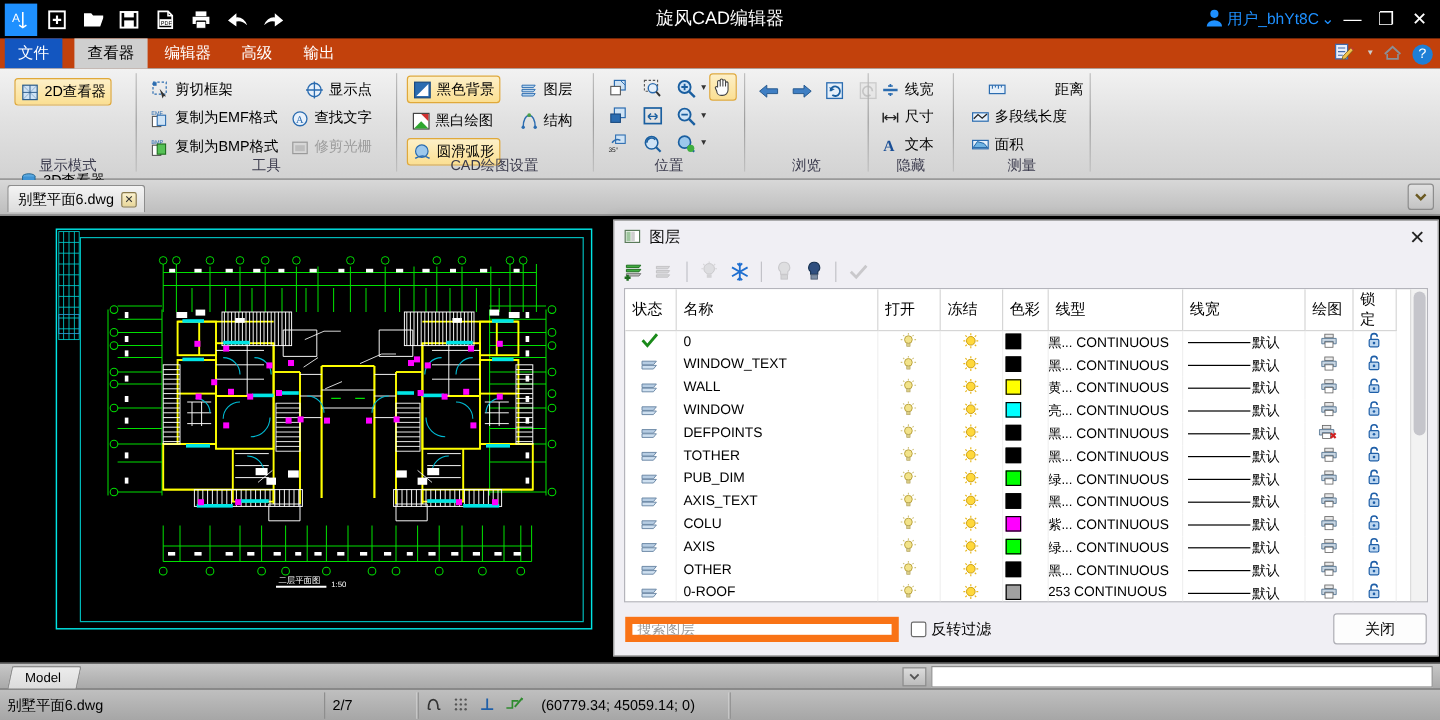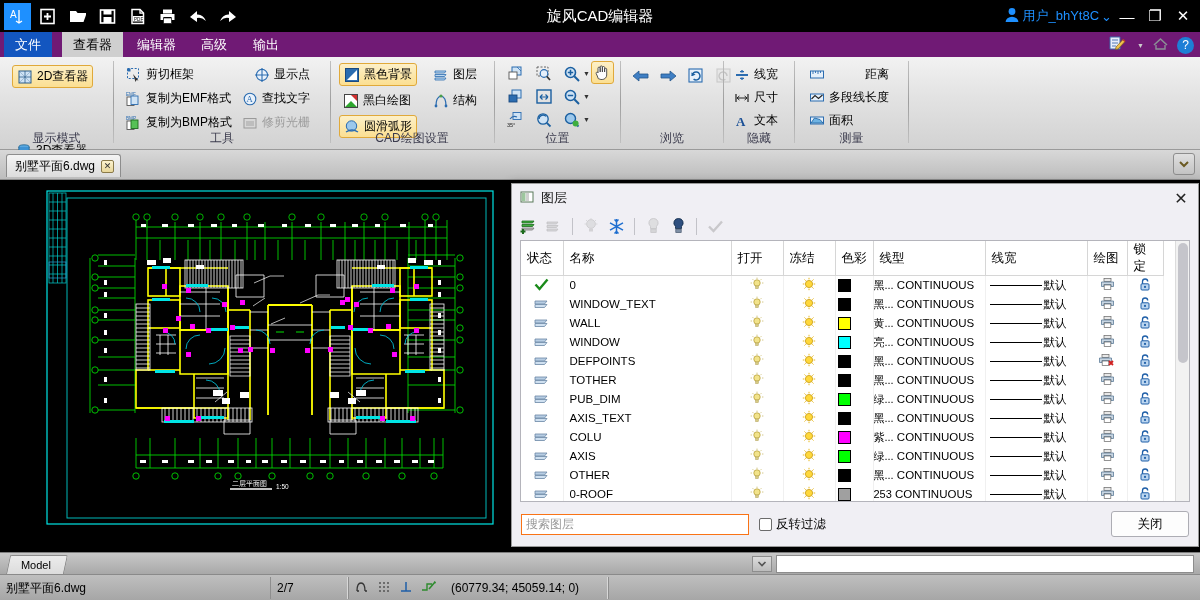--- a/index.html
+++ b/index.html
@@ -26,21 +26,22 @@
     pointer-events:none;
   }
   .tb-right{ position:absolute; right:4px; top:0; height:32px; display:flex; align-items:center; gap:2px;}
   .user-chip{ display:flex; align-items:center; gap:2px; color:#1e90ff; font-size:13px; max-width:110px; overflow:hidden; white-space:nowrap; cursor:pointer;}
   .user-name{ display:inline-block; max-width:78px; overflow:hidden; text-overflow:clip; white-space:nowrap;}
   .win-btn{ width:26px; height:32px; display:flex; align-items:center; justify-content:center; color:#fff; font-size:15px; cursor:pointer;}
 
   
   .menustrip{
     position:absolute; left:0; top:32px; width:1200px; height:25px;
-    background:#701a75;
+    background:#c2410c;
+    font-family:Liberation Mono, monospace;
   }
   .mtab{
     position:absolute; top:0; height:25px; line-height:25px;
     padding:0 11px; color:#fff; font-size:13px; cursor:pointer;
   }
   .mtab.file{ left:4px; background:#1356c0; color:#fff; font-weight:normal; }
   .mtab.sel{ background:#cfcfcf; color:#000; }
   .menustrip-right{ position:absolute; right:6px; top:2px; height:22px; display:flex; align-items:center; gap:8px;}
   .help-circ{
     width:17px;height:17px;border-radius:50%;background:#1e7fd6;color:#fff;
@@ -189,21 +190,21 @@
     position:absolute; left:2px; top:2px; width:10px; height:120px;
     background:#c5c5cb; border-radius:5px;
   }
   .swatch{ display:inline-block; width:13px;height:13px; border:1px solid #000; vertical-align:-2px; margin-right:3px;}
   .lw-line{ display:inline-block; width:52px; height:0; border-top:1.5px solid #000; vertical-align:3px; margin-right:2px;}
 
   .dlg-footer{
     flex:0 0 44px; display:flex; align-items:center; padding:0 9px; gap:10px;
   }
   .search-input{
-    width:228px; height:21px; border:1px solid #f97316; background:#fff;
+    width:228px; height:21px; border:6px solid #f97316; background:#fff;
     font-size:12px; padding:0 4px; color:#000; font-family:inherit;
   }
   .search-input::placeholder{ color:#9a9a9a; }
   .chk-wrap{ display:flex; align-items:center; gap:4px; font-size:12.5px; cursor:pointer;}
   .chk-box{ width:13px;height:13px;border:1px solid #6b6b6b; background:#fff; border-radius:2px;}
   .btn-close-dlg{
     margin-left:auto; width:78px; height:26px; font-size:12.5px;
     background:#fdfdfd; border:1px solid #adadb4; border-radius:3px;
     cursor:pointer; font-family:inherit; color:#000;
   }
@@ -591,21 +592,21 @@
         </span>
         <span>文本</span>
       </div>
     </div>
     <div class="rgroup-label">隐藏</div>
   </div>
   <div class="rsep" style="left:794px;"></div>
 
   <div class="rgroup" style="left:795px; width:113px;">
     <div class="rgroup-body">
-      <div class="ritem" style="left:10px; top:4px;gap:40px;">
+      <div class="ritem" style="left:24px; top:4px;gap:40px;">
         <span class="ibox">
           <svg width="16" height="16">
               <rect x="1.5" y="4" width="13" height="7" fill="#e6f0fa" stroke="#2b6cb0" stroke-width="1"></rect>
               <path d="M4 4 v3 M6.5 4 v2 M9 4 v3 M11.5 4 v2" stroke="#2b6cb0" stroke-width=".9"></path>
             </svg>
         </span>
         <span>距离</span>
       </div>
       <div class="ritem" style="left:10px; top:27px;">
         <span class="ibox">

